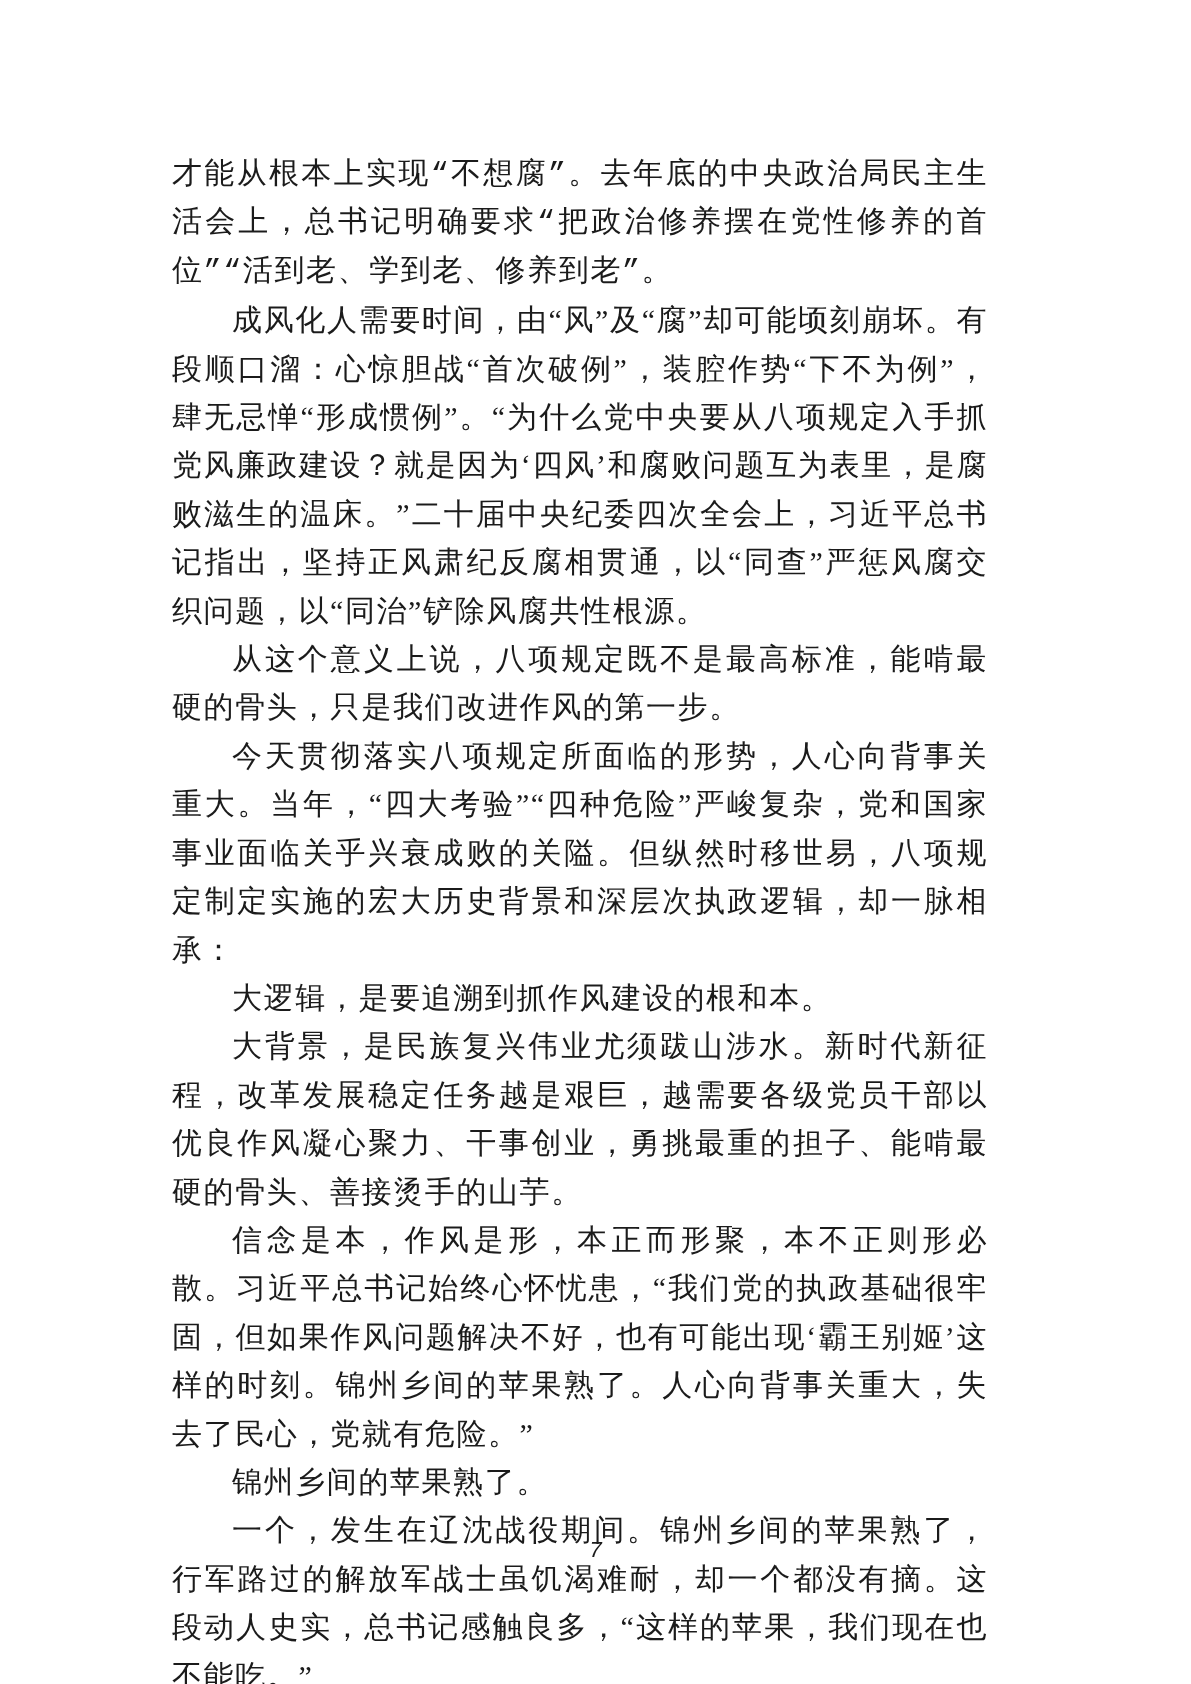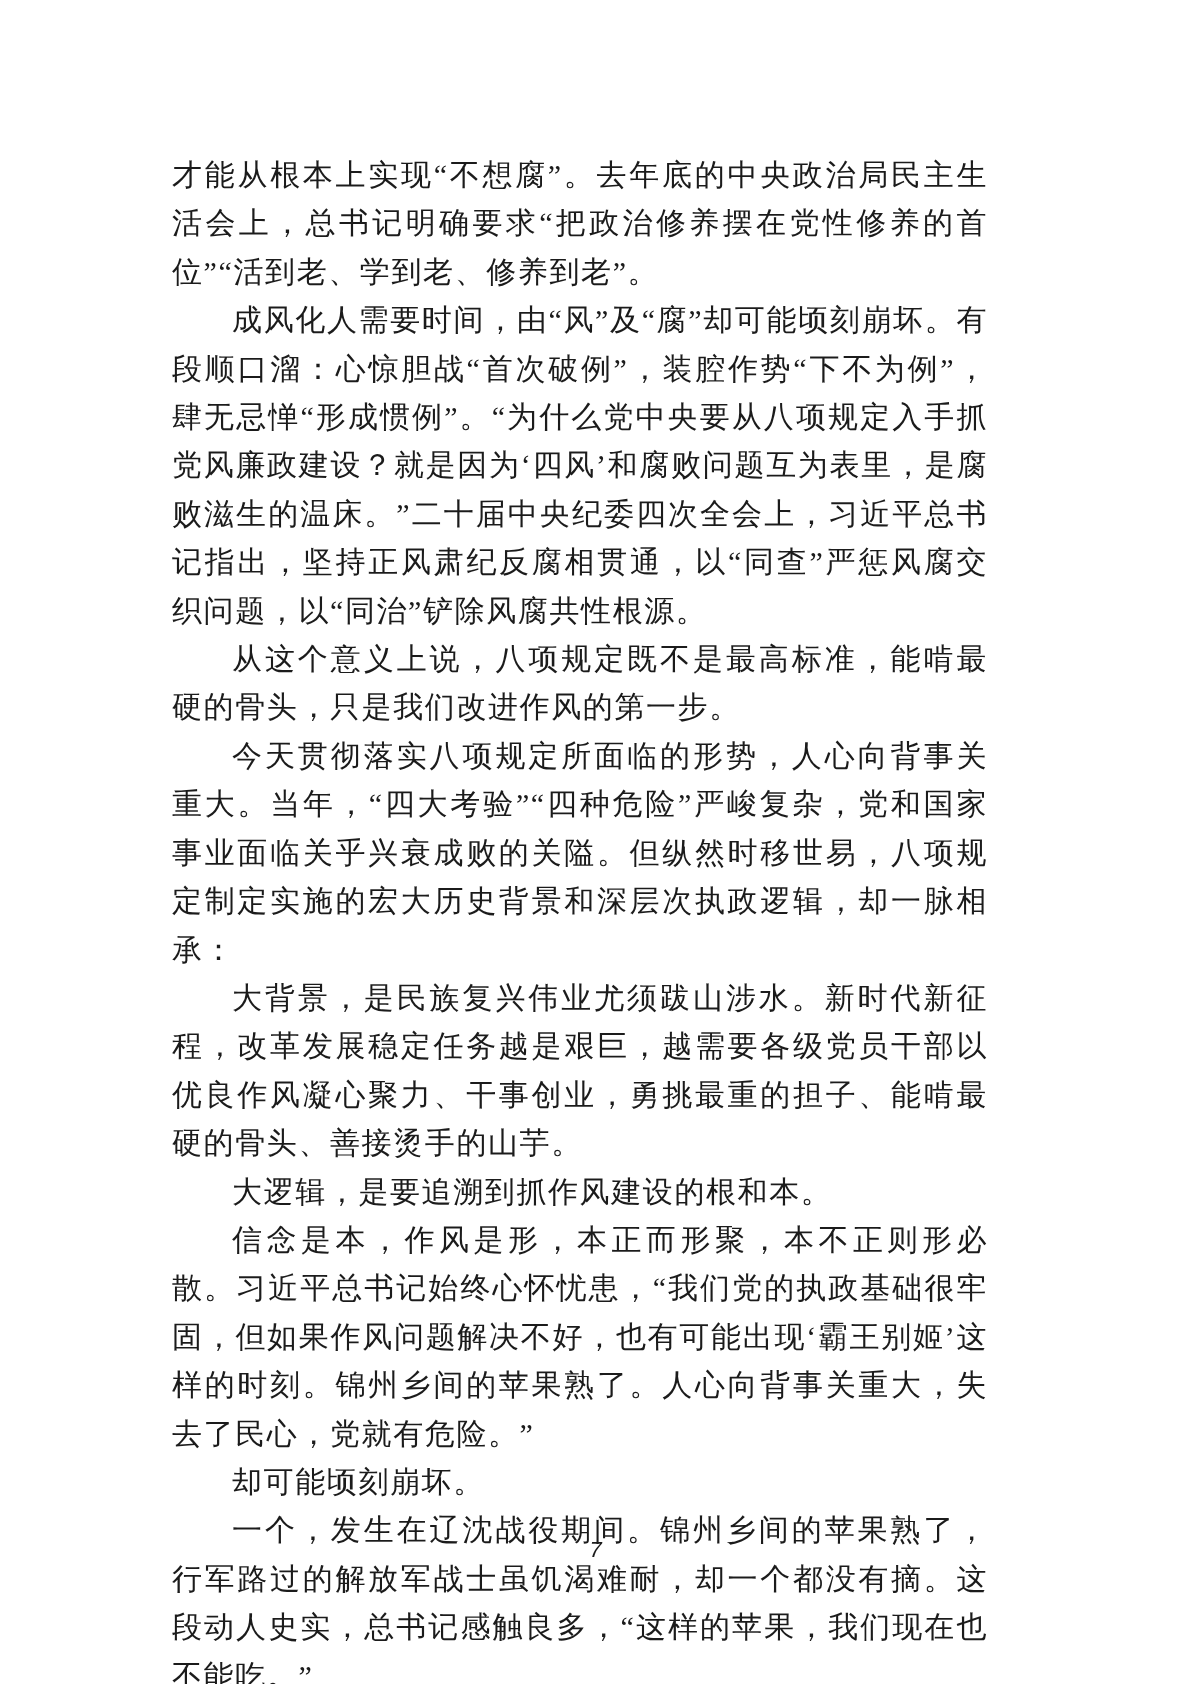--- a/index.html
+++ b/index.html
@@ -28,20 +28,21 @@
     text-justify: inter-character;
     font-weight: 400;
   }
   .text-block p {
     margin: 0;
     padding: 0;
     text-indent: 2em;
   }
   .text-block p.continued {
     text-indent: 0;
+    font-family: Liberation Mono, monospace;
   }
   .page-number {
     position: absolute;
     top: 1537px;
     left: 0;
     width: 100%;
     text-align: center;
     color: #1b1b1b;
     font-size: 22px;
     font-style: italic;
@@ -51,20 +52,20 @@
 </style>
 </head>
 <body>
 
 <div class="page">
   <div class="text-block">
     <p class="continued">才能从根本上实现“不想腐”。去年底的中央政治局民主生活会上，总书记明确要求“把政治修养摆在党性修养的首位”“活到老、学到老、修养到老”。</p>
     <p>成风化人需要时间，由“风”及“腐”却可能顷刻崩坏。有段顺口溜：心惊胆战“首次破例”，装腔作势“下不为例”，肆无忌惮“形成惯例”。“为什么党中央要从八项规定入手抓党风廉政建设？就是因为‘四风’和腐败问题互为表里，是腐败滋生的温床。”二十届中央纪委四次全会上，习近平总书记指出，坚持正风肃纪反腐相贯通，以“同查”严惩风腐交织问题，以“同治”铲除风腐共性根源。</p>
     <p>从这个意义上说，八项规定既不是最高标准，能啃最硬的骨头，只是我们改进作风的第一步。</p>
     <p>今天贯彻落实八项规定所面临的形势，人心向背事关重大。当年，“四大考验”“四种危险”严峻复杂，党和国家事业面临关乎兴衰成败的关隘。但纵然时移世易，八项规定制定实施的宏大历史背景和深层次执政逻辑，却一脉相承：</p>
+    <p>大逻辑，是要追溯到抓作风建设的根和本。</p>
     <p>大背景，是民族复兴伟业尤须跋山涉水。新时代新征程，改革发展稳定任务越是艰巨，越需要各级党员干部以优良作风凝心聚力、干事创业，勇挑最重的担子、能啃最硬的骨头、善接烫手的山芋。</p>
-    <p>大逻辑，是要追溯到抓作风建设的根和本。</p>
     <p>信念是本，作风是形，本正而形聚，本不正则形必散。习近平总书记始终心怀忧患，“我们党的执政基础很牢固，但如果作风问题解决不好，也有可能出现‘霸王别姬’这样的时刻。锦州乡间的苹果熟了。人心向背事关重大，失去了民心，党就有危险。”</p>
-    <p>却可能顷刻崩坏。</p>
+    <p>锦州乡间的苹果熟了。</p>
     <p>一个，发生在辽沈战役期间。锦州乡间的苹果熟了，行军路过的解放军战士虽饥渴难耐，却一个都没有摘。这段动人史实，总书记感触良多，“这样的苹果，我们现在也不能吃。”</p>
   </div>
   <div class="page-number">7</div>
 </div>
 
 </body></html>

